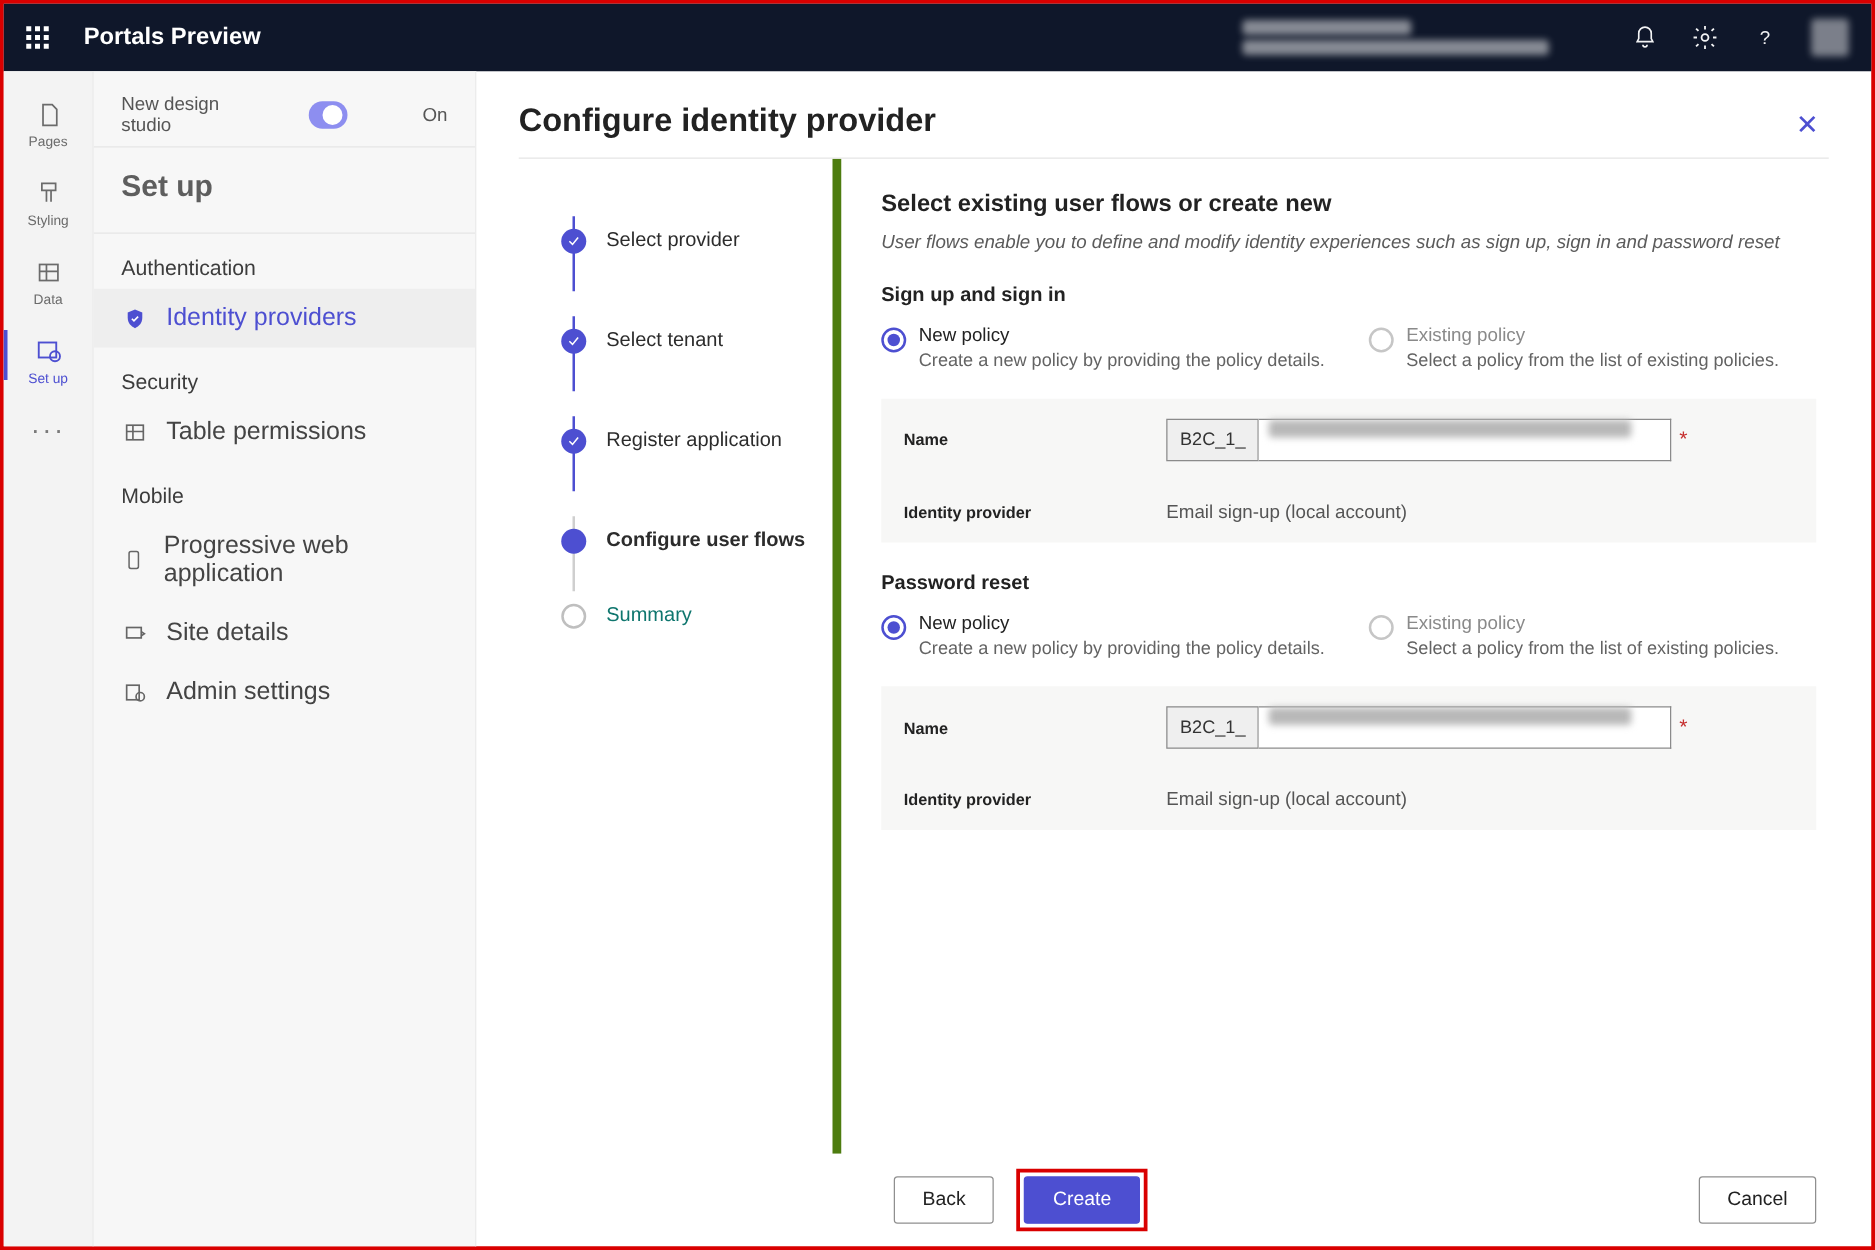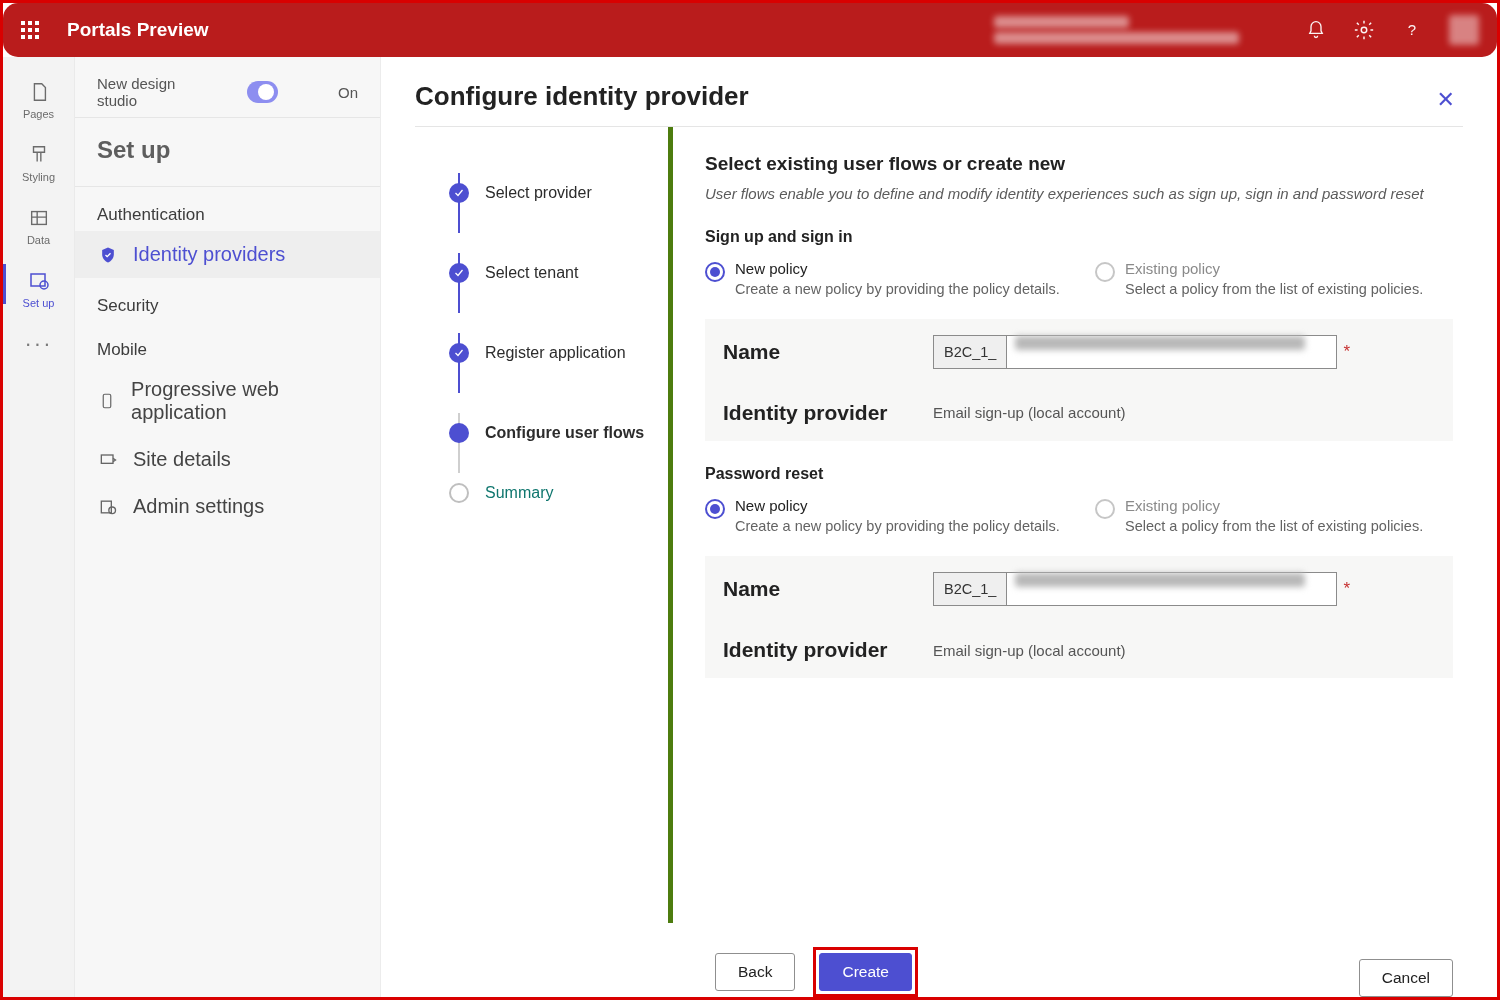--- a/index.html
+++ b/index.html
@@ -1,18 +1,18 @@
 <!DOCTYPE html>
 <html><head>
 <meta charset="utf-8">
 <style>
   * { box-sizing: border-box; margin:0; padding:0; font-family: "Segoe UI", Arial, sans-serif; }
   body { width:1500px; height:1000px; background:#fff; overflow:hidden; position:relative; }
   .frame { width:1500px; height:1000px; border:3px solid #d90000; position:relative; }
-  .topbar { height:54px; background:#b91c1c; display:flex; align-items:center; color:#fff; padding:0 18px;border-radius:15px; }
+  .topbar { height:54px; background:#0f172a; display:flex; align-items:center; color:#fff; padding:0 18px; }
   .waffle { width:18px; height:18px; display:grid; grid-template-columns:repeat(3,4px); grid-template-rows:repeat(3,4px); gap:3px; margin-right:28px; cursor:pointer;}
   .waffle span { background:#fff; width:4px; height:4px; }
   .app-title { font-size:19px; font-weight:600; }
   .topbar .spacer { flex:1; }
   .user-blur-box { width:245px; height:36px; margin-right:40px; display:flex; flex-direction:column; justify-content:center; gap:4px;}
   .blur-line { height:12px; background:rgba(255,255,255,0.5); filter:blur(3px); border-radius:3px;}
   .blur-line.short{width:55%;}
   .top-icon { width:22px; height:22px; margin-left:26px; opacity:.95; display:flex; align-items:center; justify-content:center; cursor:pointer;}
   .top-icon svg { stroke:#fff; fill:none; stroke-width:1.6;}
   .avatar-blur{width:30px;height:30px;margin-left:26px;background:rgba(255,255,255,0.45);filter:blur(3px);border-radius:3px;}
@@ -34,21 +34,21 @@
   .lp-section{ padding:18px 22px 6px; font-size:17px; color:#3c3c3c;}
   .lp-item{ display:flex; align-items:center; padding:12px 22px; font-size:20px; color:#444; cursor:pointer;}
   .lp-item .ic{ width:22px; height:22px; margin-right:14px; display:flex; align-items:center; justify-content:center;}
   .lp-item svg{stroke:#666;fill:none;stroke-width:1.6;}
   .lp-item.selected { background:#eeeeee; color:#4d4fd1;}
   .lp-item.selected svg{stroke:#4d4fd1; fill:#4d4fd1;}
   .main { flex:1; position:relative; padding:24px 34px 0 34px; display:flex; flex-direction:column;}
   .main-title{ font-size:26px; font-weight:600; color:#222; padding-bottom:14px; border-bottom:1px solid #e5e5e5;}
   .close-x{ position:absolute; top:30px; right:42px; color:#4d4fd1; font-size:22px; cursor:pointer;}
   .cols{ display:flex; flex:1; overflow:hidden;}
-  .stepper{ width:258px; padding:26px 0 0 34px; border-right:5px solid #4d7c0f;}
+  .stepper{ width:258px; padding:26px 0 0 34px; border-right:7px solid #4d7c0f;}
   .step{ display:flex; align-items:center; margin-bottom:0; position:relative; height:80px;}
   .step:last-child{height:40px;}
   .step-line{ position:absolute; left:9px; top:20px; width:2px; height:60px; background:#4d4fd1;}
   .step:nth-child(4) .step-line{background:#cfcfcf;}
   .step:last-child .step-line{display:none;}
   .step-dot{ width:20px; height:20px; border-radius:50%; display:flex; align-items:center; justify-content:center; z-index:1; margin-right:16px;}
   .step-dot.done{ background:#4d4fd1;}
   .step-dot.done svg{stroke:#fff;stroke-width:2.5;}
   .step-dot.current{ background:#4d4fd1;}
   .step-dot.todo{ background:#fff; border:2px solid #bfbfbf;}
@@ -60,28 +60,28 @@
   .radiorow{ display:flex; gap:32px; margin-bottom:20px;}
   .radio-opt{ flex:1; display:flex;}
   .r-circle{ width:20px; height:20px; border:2px solid #4d4fd1; border-radius:50%; margin-right:10px; flex-shrink:0; display:flex; align-items:center; justify-content:center; margin-top:2px;}
   .r-circle.sel::after{ content:""; width:10px; height:10px; background:#4d4fd1; border-radius:50%;}
   .r-circle.dis{ border-color:#c6c6c6;}
   .r-body .r-lab{ font-size:15px; color:#222;}
   .r-body .r-lab.dis{ color:#8a8a8a;}
   .r-body .r-desc{ font-size:14.5px; color:#636363; line-height:1.4; margin-top:2px;}
   .field-block{ background:#f7f7f6; padding:0; margin-bottom:24px;}
   .field-row{ display:flex; align-items:center; padding:16px 18px;}
-  .field-row .flab{ width:210px; font-size:21px; color:#222; font-weight:600;}
+  .field-row .flab{ width:210px; font-size:13px; color:#222; font-weight:600;}
   .name-input-wrap{ display:flex; align-items:center; flex:1;}
   .prefix{ border:1px solid #8b8b8b; background:#efefef; height:34px; display:flex; align-items:center; padding:0 10px; font-size:14.5px; color:#333;}
   .ninput{ border:1px solid #8b8b8b; border-left:none; height:34px; width:330px; padding:0 8px; background:#fff;}
   .blur-text{ display:inline-block; height:14px; width:290px; background:#b8b8b8; filter:blur(3px); border-radius:3px;}
   .req{ color:#c63030; margin-left:6px; font-size:17px;}
   .idp-val{ font-size:15px; color:#555;}
-  .footer{ height:74px; display:flex; align-items:flex-end; justify-content:space-between; padding:0 10px 0 300px; border-top:none;}
+  .footer{ height:74px; display:flex; align-items:center; justify-content:space-between; padding:0 10px 0 300px; border-top:none;}
   .btn{ height:38px; padding:0 22px; font-size:15.5px; border-radius:3px; cursor:pointer;}
   .btn.outline{ background:#fff; border:1px solid #8f8f8f; color:#222;}
   .btn.primary{ background:#4d4fd1; border:1px solid #4d4fd1; color:#fff;}
   .btn-group-left{display:flex; gap:18px; align-items:center;}
   .create-highlight{ border:3px solid #d90000; padding:3px; display:inline-block;}
 </style>
 </head>
 <body>
 
 <div class="frame">
@@ -181,20 +181,29 @@
         <div class="ic">
             <svg width="20" height="20" viewBox="0 0 24 24">
               <path d="M12 3l7 3v5c0 5-3 8-7 10-4-2-7-5-7-10V6z" fill="#4d4fd1" stroke="none"></path>
               <path d="M9 12l2 2 4-4" stroke="#fff" fill="none"></path>
             </svg>
           </div>
         <span>Identity providers</span>
       </div>
 
       <div class="lp-section">Security</div>
+      <div class="lp-item">
+        <div class="ic">
+            <svg width="20" height="20" viewBox="0 0 24 24">
+              <rect x="4" y="5" width="16" height="14"></rect>
+              <path d="M4 11h16M10 5v14"></path>
+            </svg>
+          </div>
+        <span>Table permissions</span>
+      </div>
 
       <div class="lp-section">Mobile</div>
       <div class="lp-item">
         <div class="ic">
             <svg width="18" height="20" viewBox="0 0 24 24">
               <rect x="7" y="3" width="10" height="18" rx="2"></rect>
             </svg>
           </div>
         <span>Progressive web application</span>
       </div>

